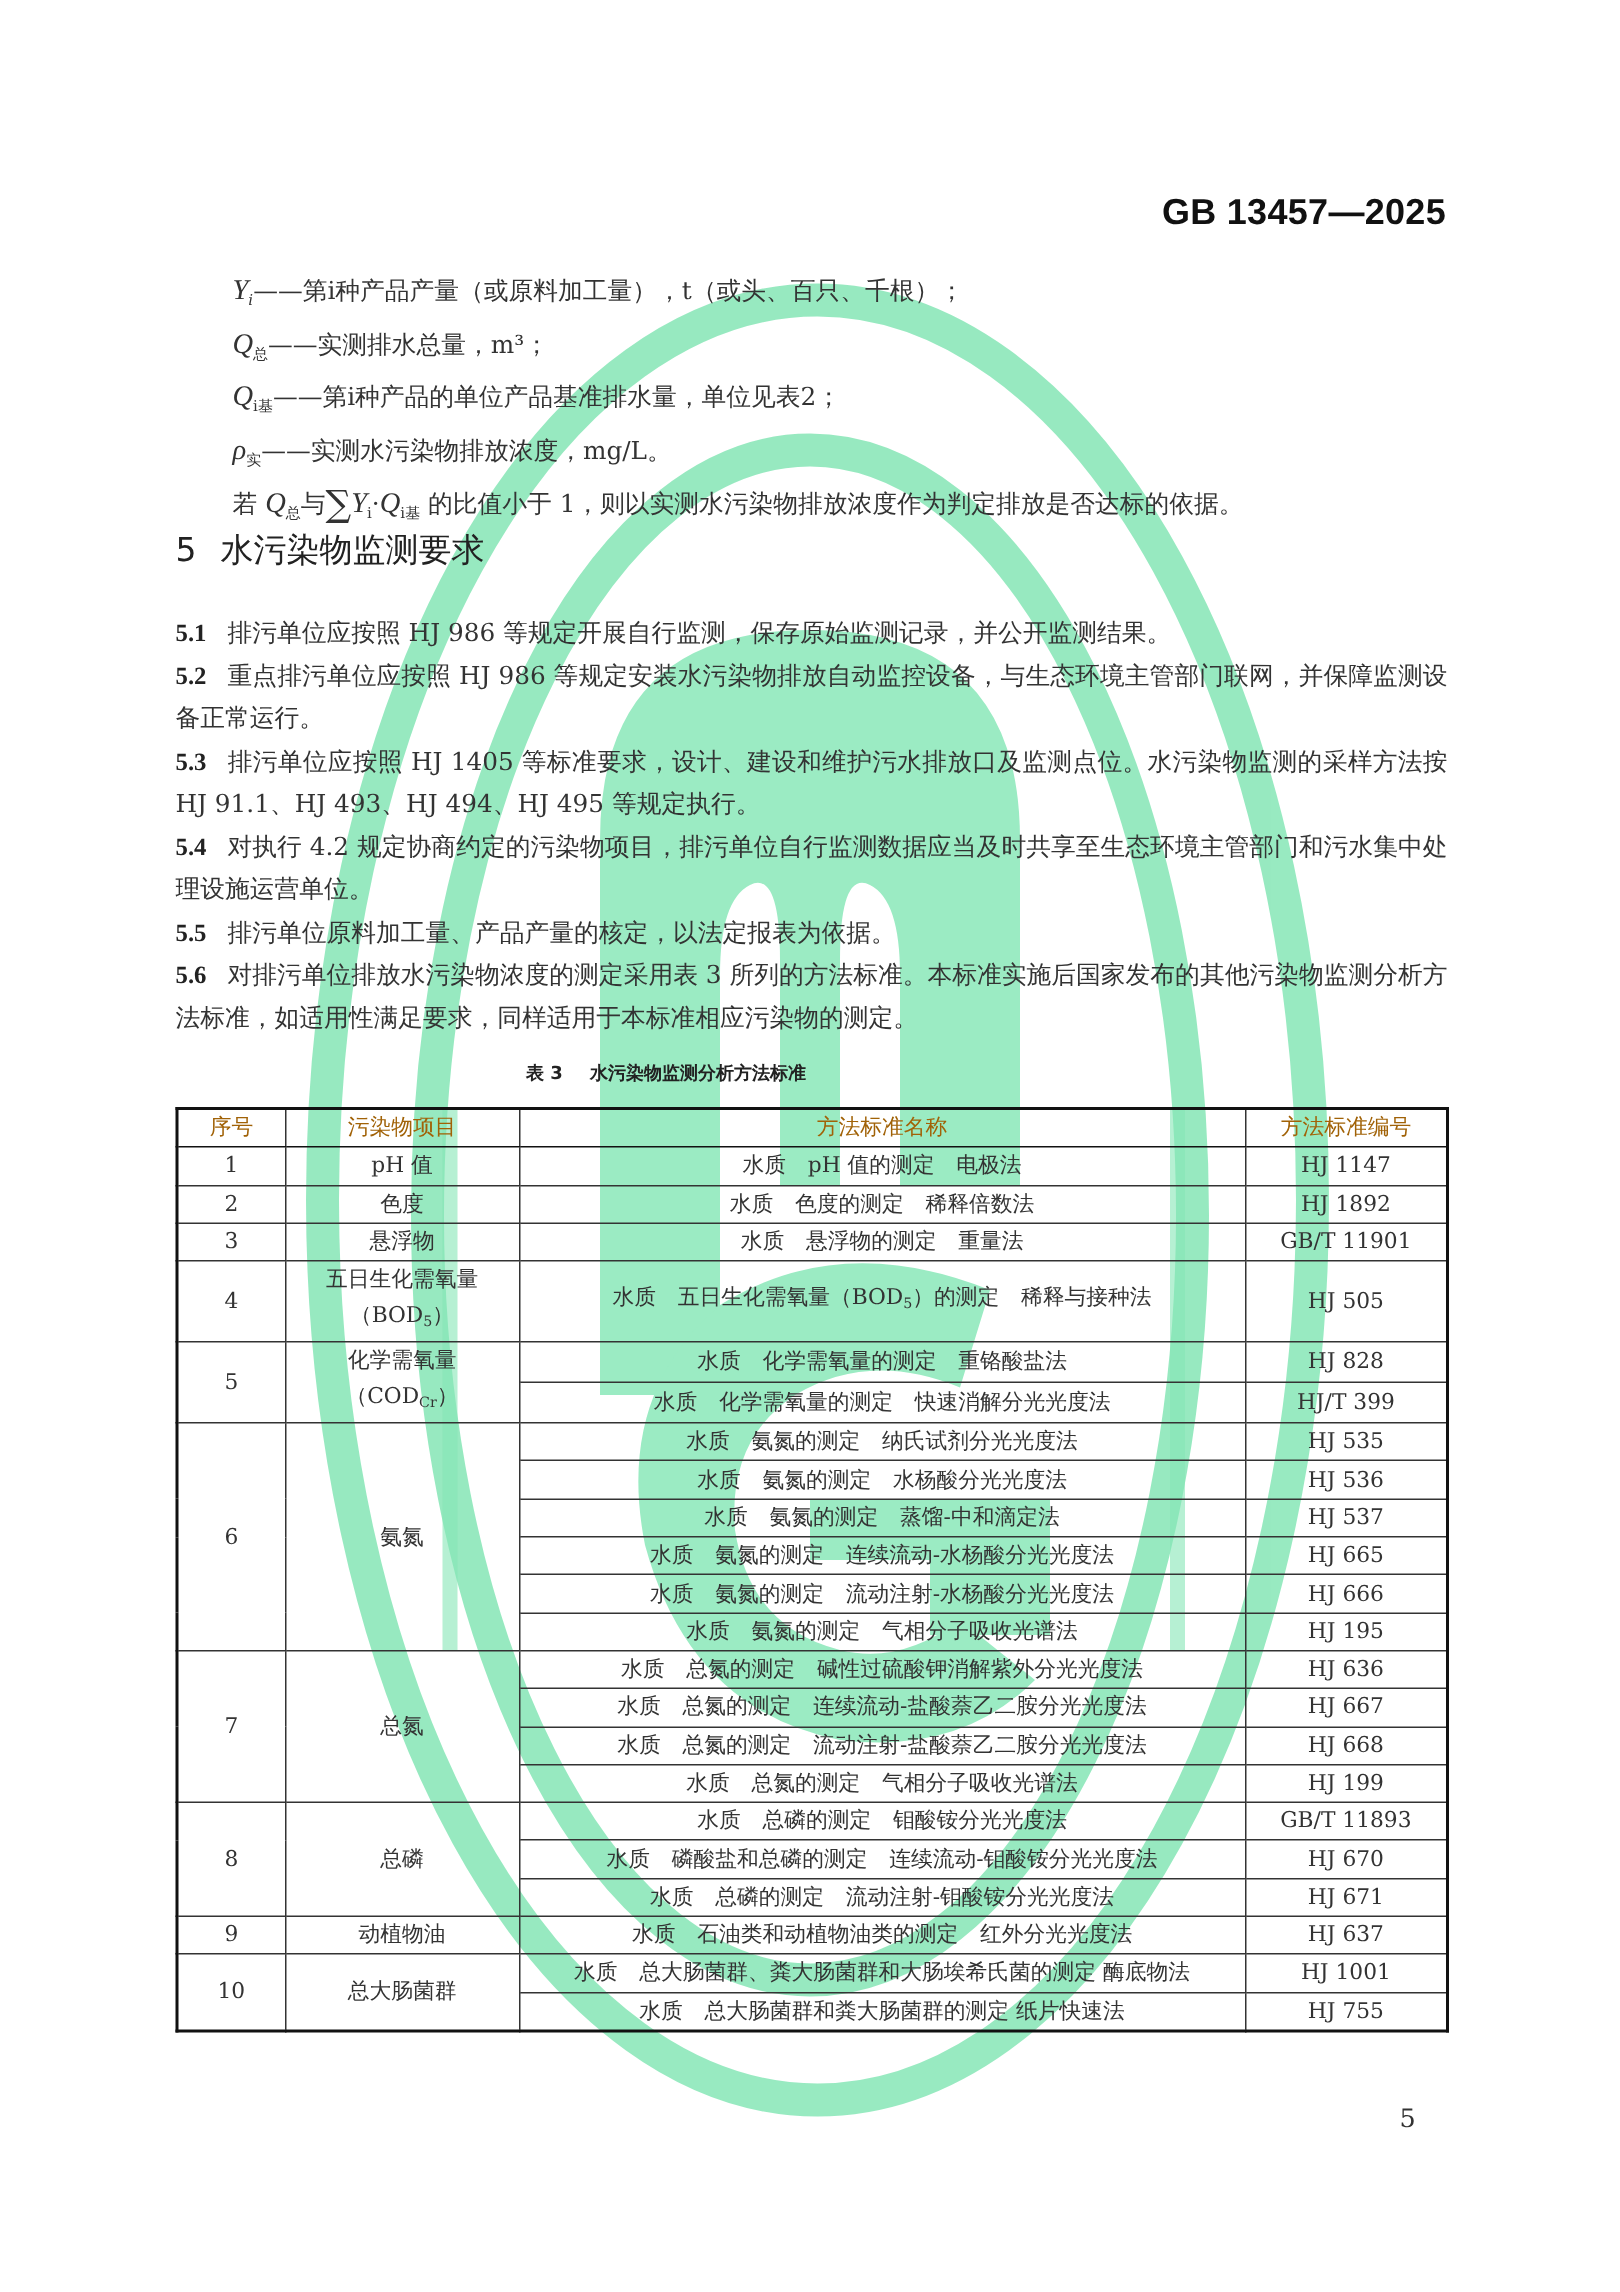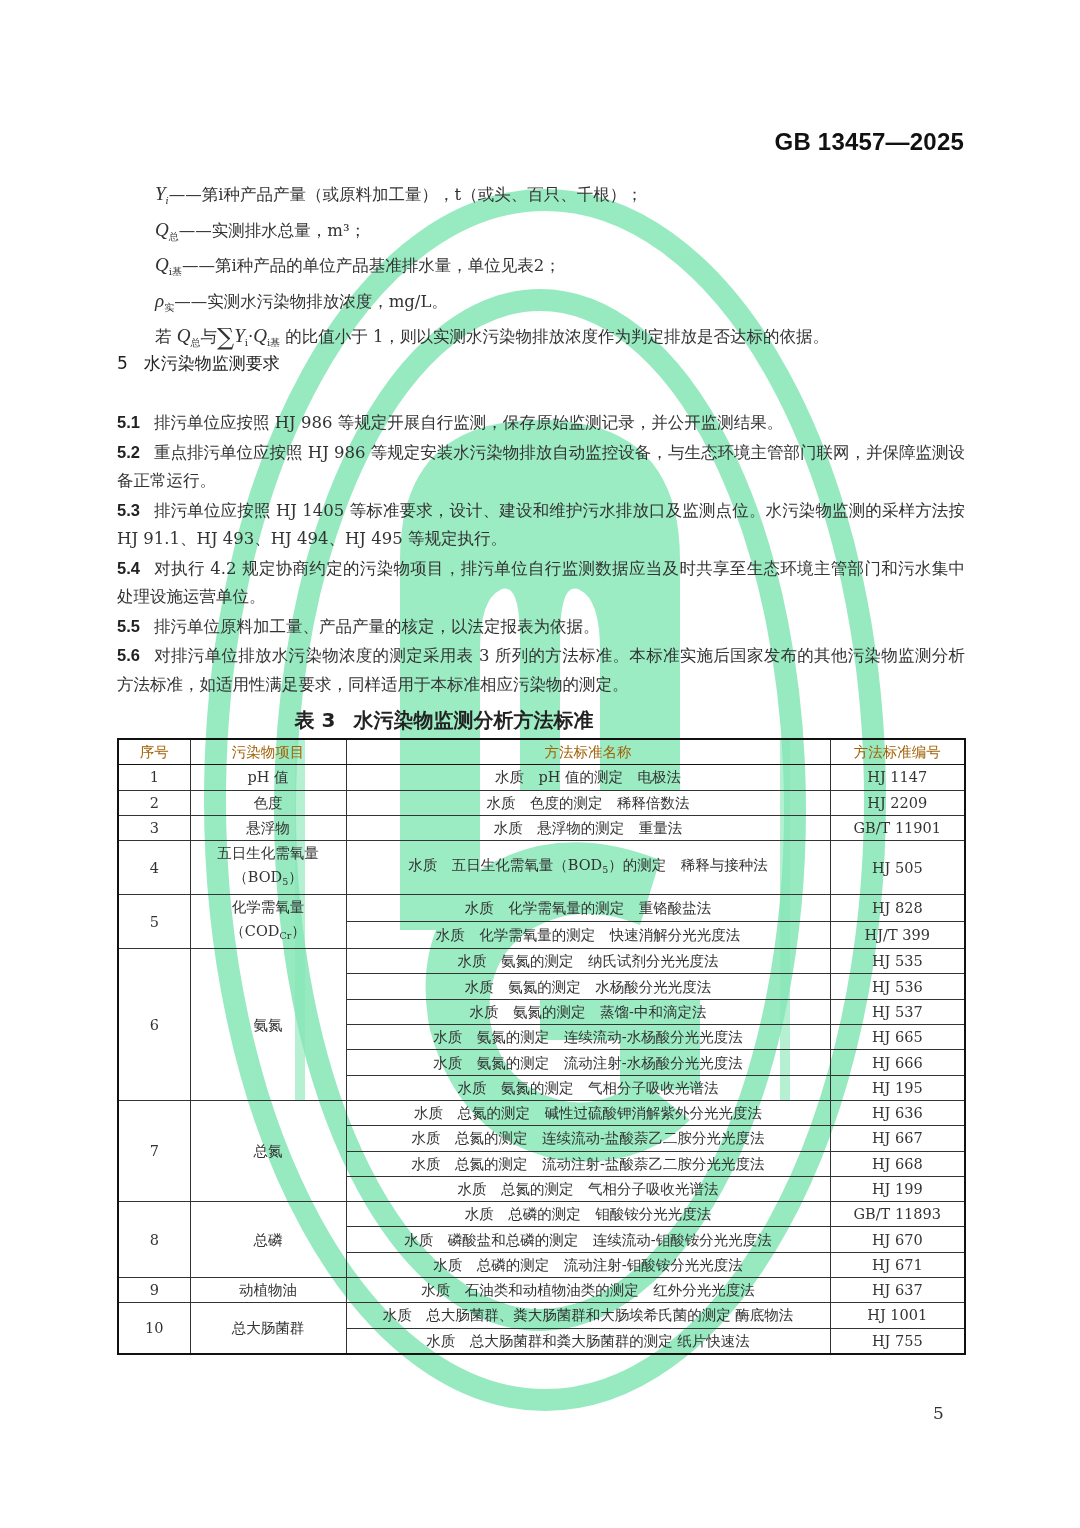--- a/index.html
+++ b/index.html
@@ -16,30 +16,30 @@
     letter-spacing: 0.2px;
   }
   .defs { position: absolute; left: 155px; top: 180px; width: 820px; font-size: 16.5px; line-height: 28.5px; color: #333; }
   .defs .line { white-space: nowrap; }
   .sym { font-family: "Liberation Serif", serif; font-style: italic; font-size: 19px; }
   .sub { font-size: 10px; vertical-align: -4px; font-style: normal; }
   .sigma { font-family: "DejaVu Serif", serif; font-size: 24px; vertical-align: -3px; }
 
   .section-title {
     position: absolute; left: 117px; top: 352px;
-    font-family: "DejaVu Sans", sans-serif; font-size: 17px; color: #222;
+    font-family: "DejaVu Sans", sans-serif; font-size: 22px; color: #222;
   }
   .section-title .num { margin-right: 16px; }
 
   .clauses { position: absolute; left: 117px; top: 408px; width: 848px; font-size: 16.5px; line-height: 28.5px; color: #333; text-align: justify; }
-  .clause .cnum { font-family: Liberation Sans, sans-serif; font-weight: bold; margin-right: 14px; color: #222; }
+  .clause .cnum { font-family: Liberation Serif, serif; font-weight: bold; margin-right: 14px; color: #222; }
 
   .table-title {
     position: absolute; left: 0; width: 888px; top: 707px; text-align: center;
-    font-family: "DejaVu Sans", sans-serif; font-weight: bold; font-size: 20px; color: #222;
+    font-family: "DejaVu Sans", sans-serif; font-weight: bold; font-size: 12px; color: #222;
   }
   .table-title .tnum { margin-right: 18px; }
 
   table.std {
     position: absolute; left: 117px; top: 738px; width: 847px;
     border-collapse: collapse; border: 2.5px solid #111;
     font-size: 14.5px; color: #333; table-layout: fixed;
   }
   table.std th, table.std td {
     border: 1px solid #333; text-align: center; vertical-align: middle;
@@ -135,21 +135,21 @@
         <td>1</td>
         <td>pH 值</td>
         <td>水质　pH 值的测定　电极法</td>
         <td>HJ 1147</td>
       </tr>
 
       <tr class="group-start">
         <td>2</td>
         <td>色度</td>
         <td>水质　色度的测定　稀释倍数法</td>
-        <td>HJ 2209</td>
+        <td>HJ 1892</td>
       </tr>
 
       <tr class="group-start">
         <td>3</td>
         <td>悬浮物</td>
         <td>水质　悬浮物的测定　重量法</td>
         <td>GB/T 11901</td>
       </tr>
 
       <tr class="group-start" style="height:50px">

